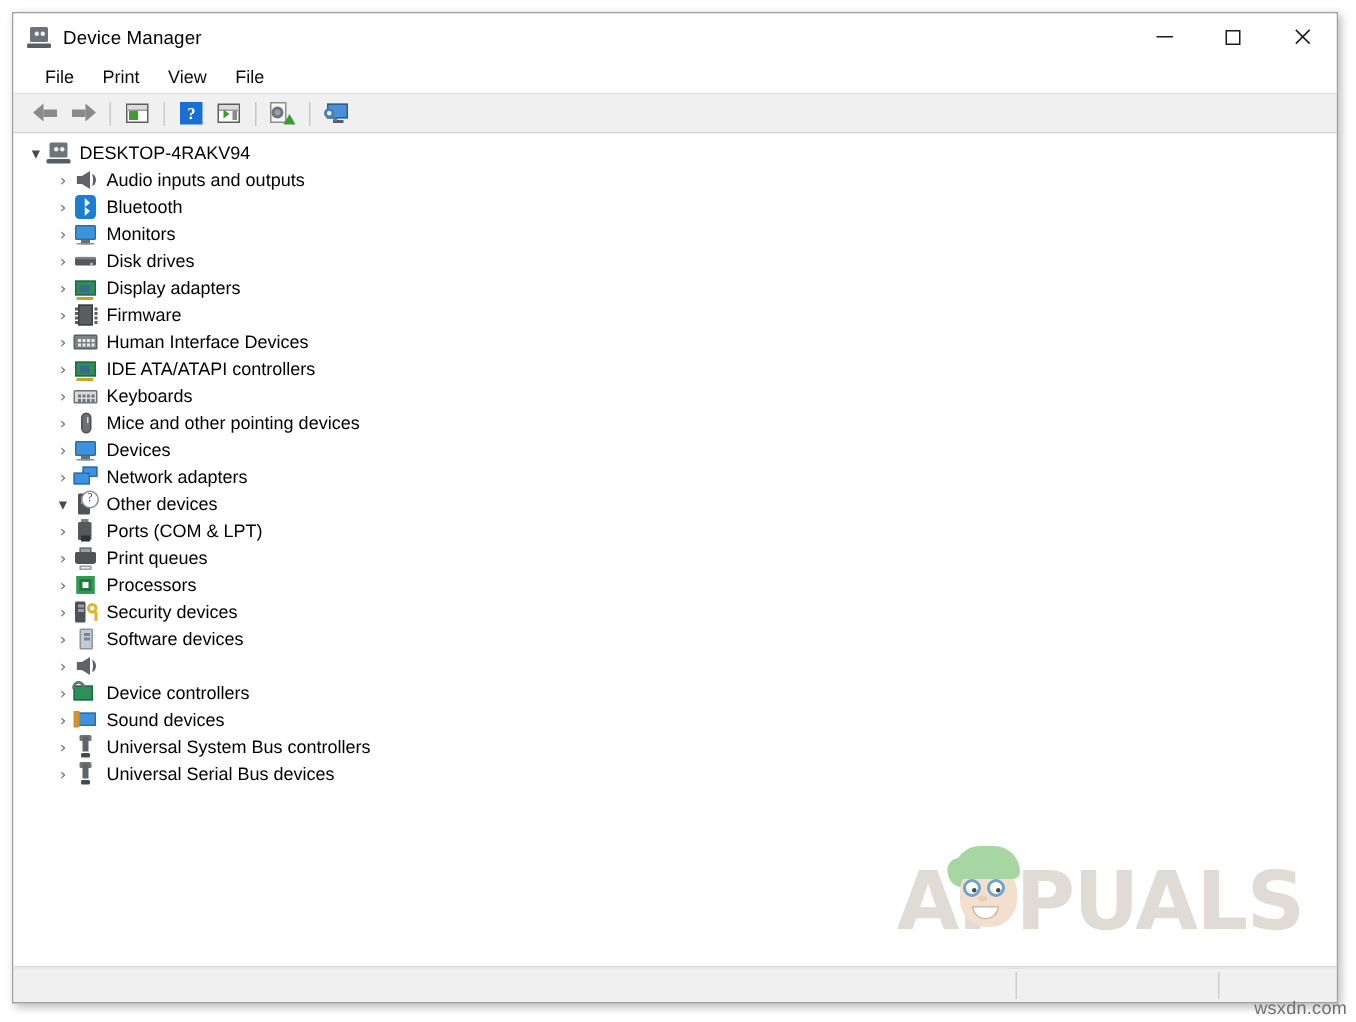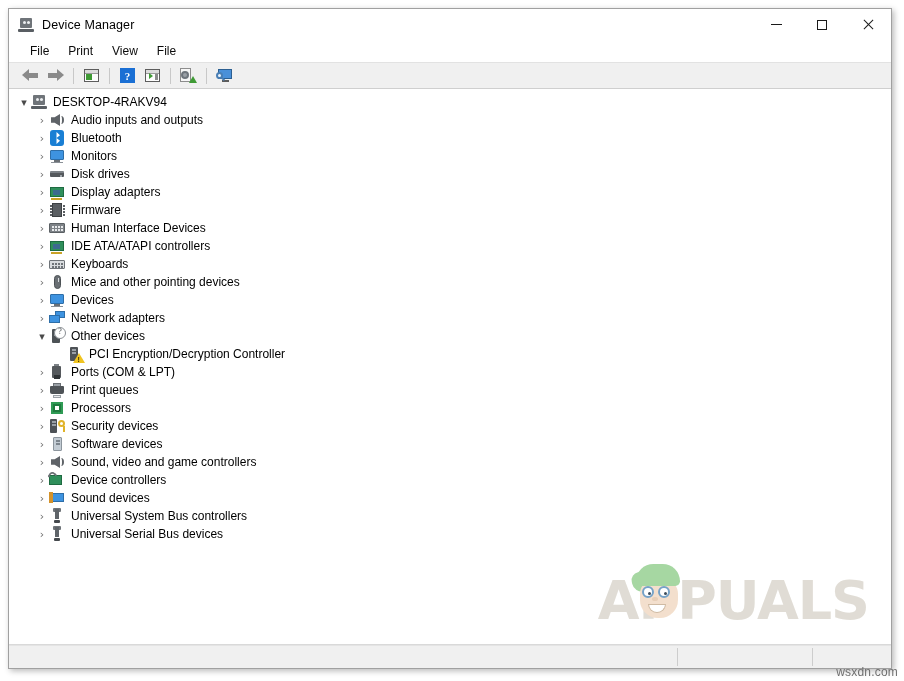--- a/index.html
+++ b/index.html
@@ -475,28 +475,20 @@
 
     <div class="row" style="padding-left:26px;">
       <span class="chev open">▾</span>
       <span class="ico">
         <span class="i-tower"></span>
           <span class="i-badge-q">?</span>
       </span>
       <span class="label">Other devices</span>
     </div>
 
-    <div class="row" style="padding-left:44px;">
-      <span class="chev blank">›</span>
-      <span class="ico">
-        <span class="i-tower"></span>
-          <span class="i-badge-warn"></span>
-      </span>
-      <span class="label">PCI Encryption/Decryption Controller</span>
-    </div>
 
     <div class="row" style="padding-left:26px;">
       <span class="chev">›</span>
       <span class="ico">
         <span class="i-porttop"></span>
           <span class="i-port"></span>
       </span>
       <span class="label">Ports (COM &amp; LPT)</span>
     </div>
 
@@ -535,21 +527,20 @@
         </span>
       <span class="label">Software devices</span>
     </div>
 
     <div class="row" style="padding-left:26px;">
       <span class="chev">›</span>
       <span class="ico">
         <span class="i-spk"></span>
           <span class="i-wave"></span>
       </span>
-      <span class="label">Sound, video and game controllers</span>
     </div>
 
     <div class="row" style="padding-left:26px;">
       <span class="chev">›</span>
       <span class="ico">
         <span class="i-stor"></span>
           <span class="i-storarr"></span>
       </span>
       <span class="label">Device controllers</span>
     </div>

